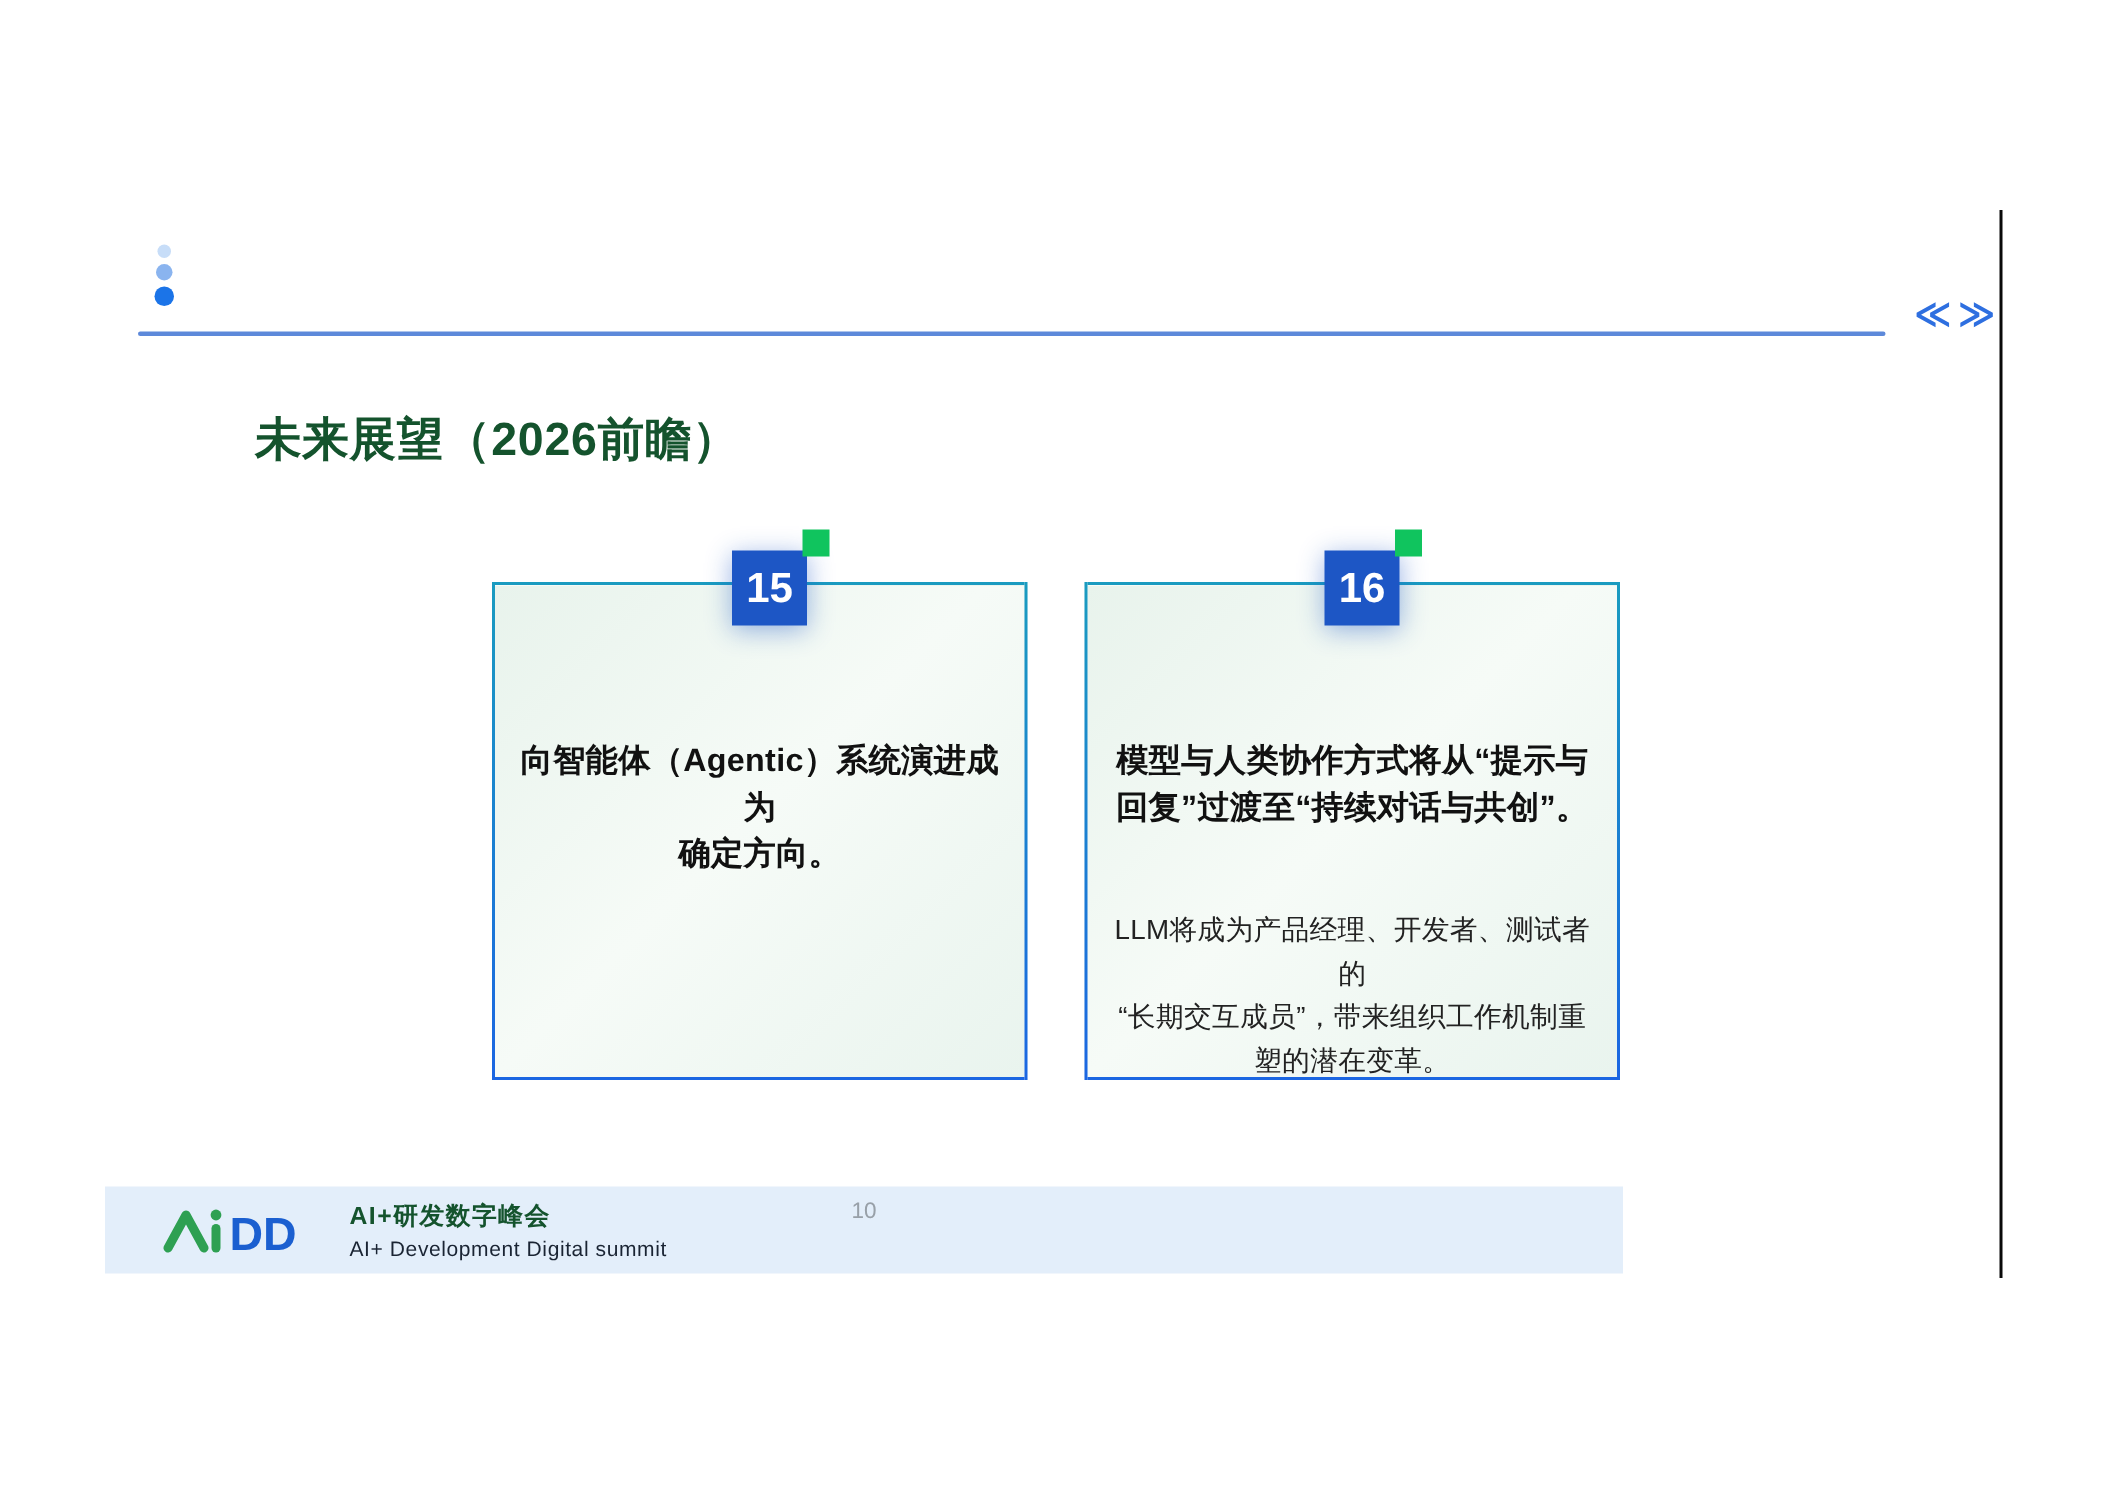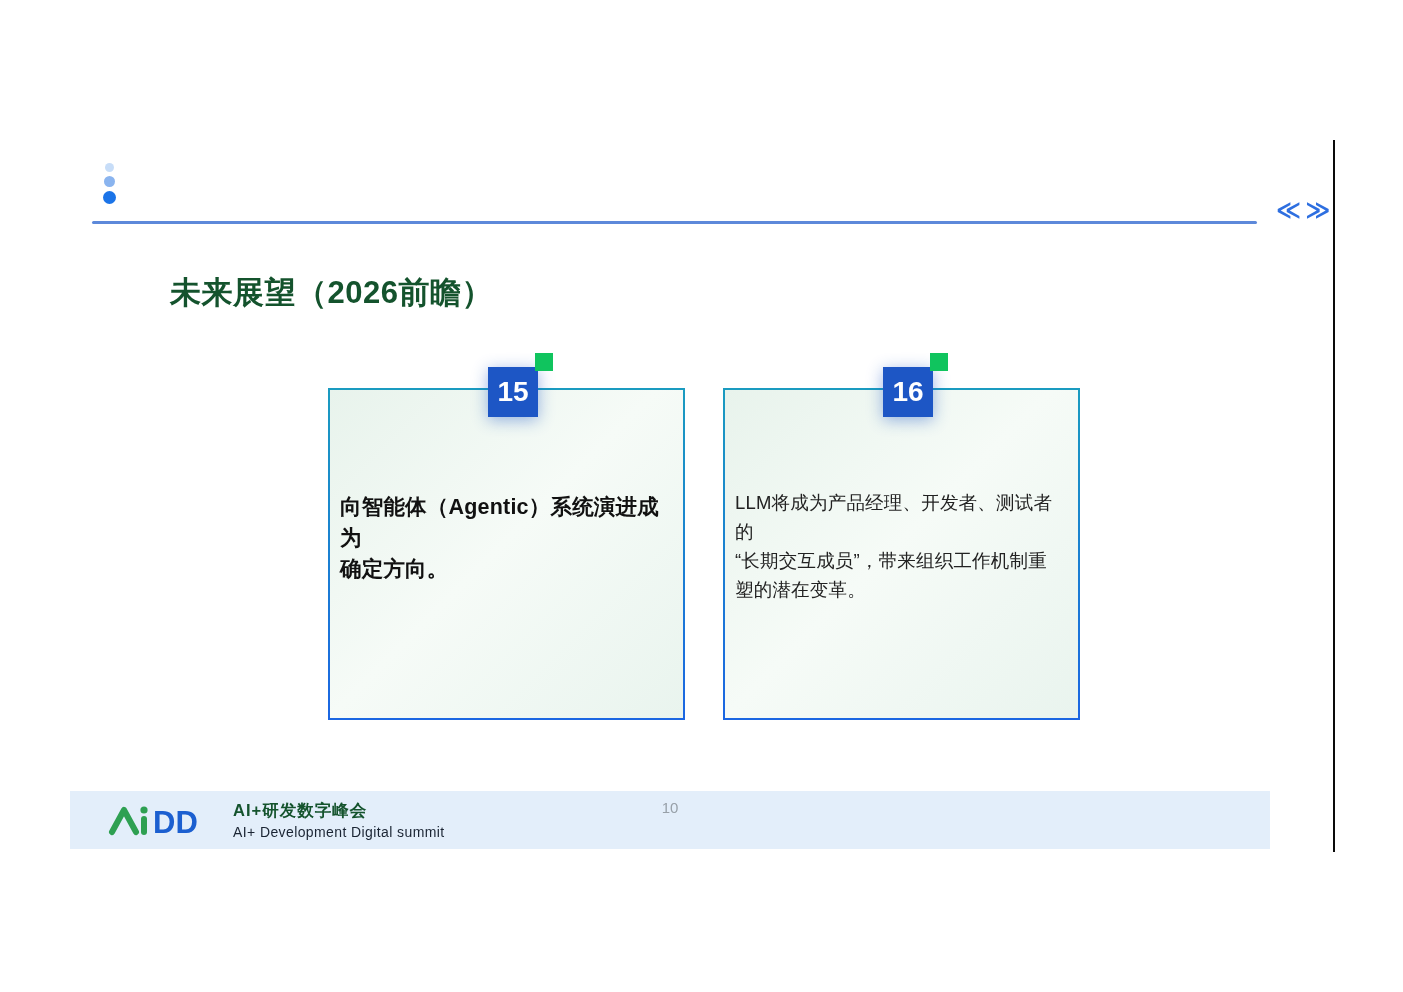--- a/index.html
+++ b/index.html
@@ -49,20 +49,21 @@
   }
 
   
   .card {
     position: absolute; top: 388px;
     width: 357px; height: 332px;
     border: 2px solid;
     border-image: linear-gradient(to bottom, #1a9bc0, #1b66e2) 1;
     background: linear-gradient(135deg, #e8f3ec 0%, #f6fbf7 48%, #e9f4ee 100%);
     padding: 78px 10px 0 10px;
+    text-align: center;
   }
   .card-0 { left: 328px; }
   .card-1 { left: 723px; }
 
   .card-badge {
     position: absolute; left: 158px; top: -23px;
     width: 50px; height: 50px;
     background: #1d56c5;
     color: #ffffff; font-size: 28px; font-weight: 700;
     display: flex; align-items: center; justify-content: center;
@@ -76,30 +77,30 @@
     z-index: 3;
   }
 
   .card-title {
     font-size: 21.5px; font-weight: 700; color: #111111;
     line-height: 31px; letter-spacing: 0.2px;
     white-space: pre-line;
     margin-top: 24px;
   }
   .card-body {
-    margin-top: 20px;
+    margin-top: 51px;
     font-size: 18.5px; font-weight: 400; color: #222222;
     line-height: 29px; letter-spacing: 0.2px;
     white-space: pre-line;
   }
 
   
   .footer {
     position: absolute; left: 70px; top: 791px;
-    width: 1200px; height: 58px;
+    width: 1012px; height: 58px;
     background: #e3eefa;
   }
   .footer-logo {
     position: absolute; left: 38px; top: 11px;
     display: flex; align-items: flex-start;
   }
   .brand-text { position: absolute; left: 163px; top: 9px; }
   .brand-cn {
     font-size: 16.5px; font-weight: 700; color: #14532d; letter-spacing: 1px;
   }
@@ -144,20 +145,22 @@
   <div class="card card-0">
     <div class="card-square"></div>
     <div class="card-badge">15</div>
     <div class="card-title">向智能体（Agentic）系统演进成为
 确定方向。</div>
   </div>
 
   <div class="card card-1">
     <div class="card-square"></div>
     <div class="card-badge">16</div>
+    <div class="card-title">模型与人类协作方式将从“提示与
+回复”过渡至“持续对话与共创”。</div>
     <div class="card-body">LLM将成为产品经理、开发者、测试者的
 “长期交互成员”，带来组织工作机制重
 塑的潜在变革。</div>
   </div>
 
   <div class="footer">
     <div class="footer-logo">
       <svg width="120" height="36" viewBox="0 0 120 36">
         <path d="M4 30 L16 8 L28 30" fill="none" stroke="#2ea052" stroke-width="6" stroke-linecap="round" stroke-linejoin="round"></path>
         <line x1="36" y1="17" x2="36" y2="30" stroke="#2ea052" stroke-width="6" stroke-linecap="round"></line>

